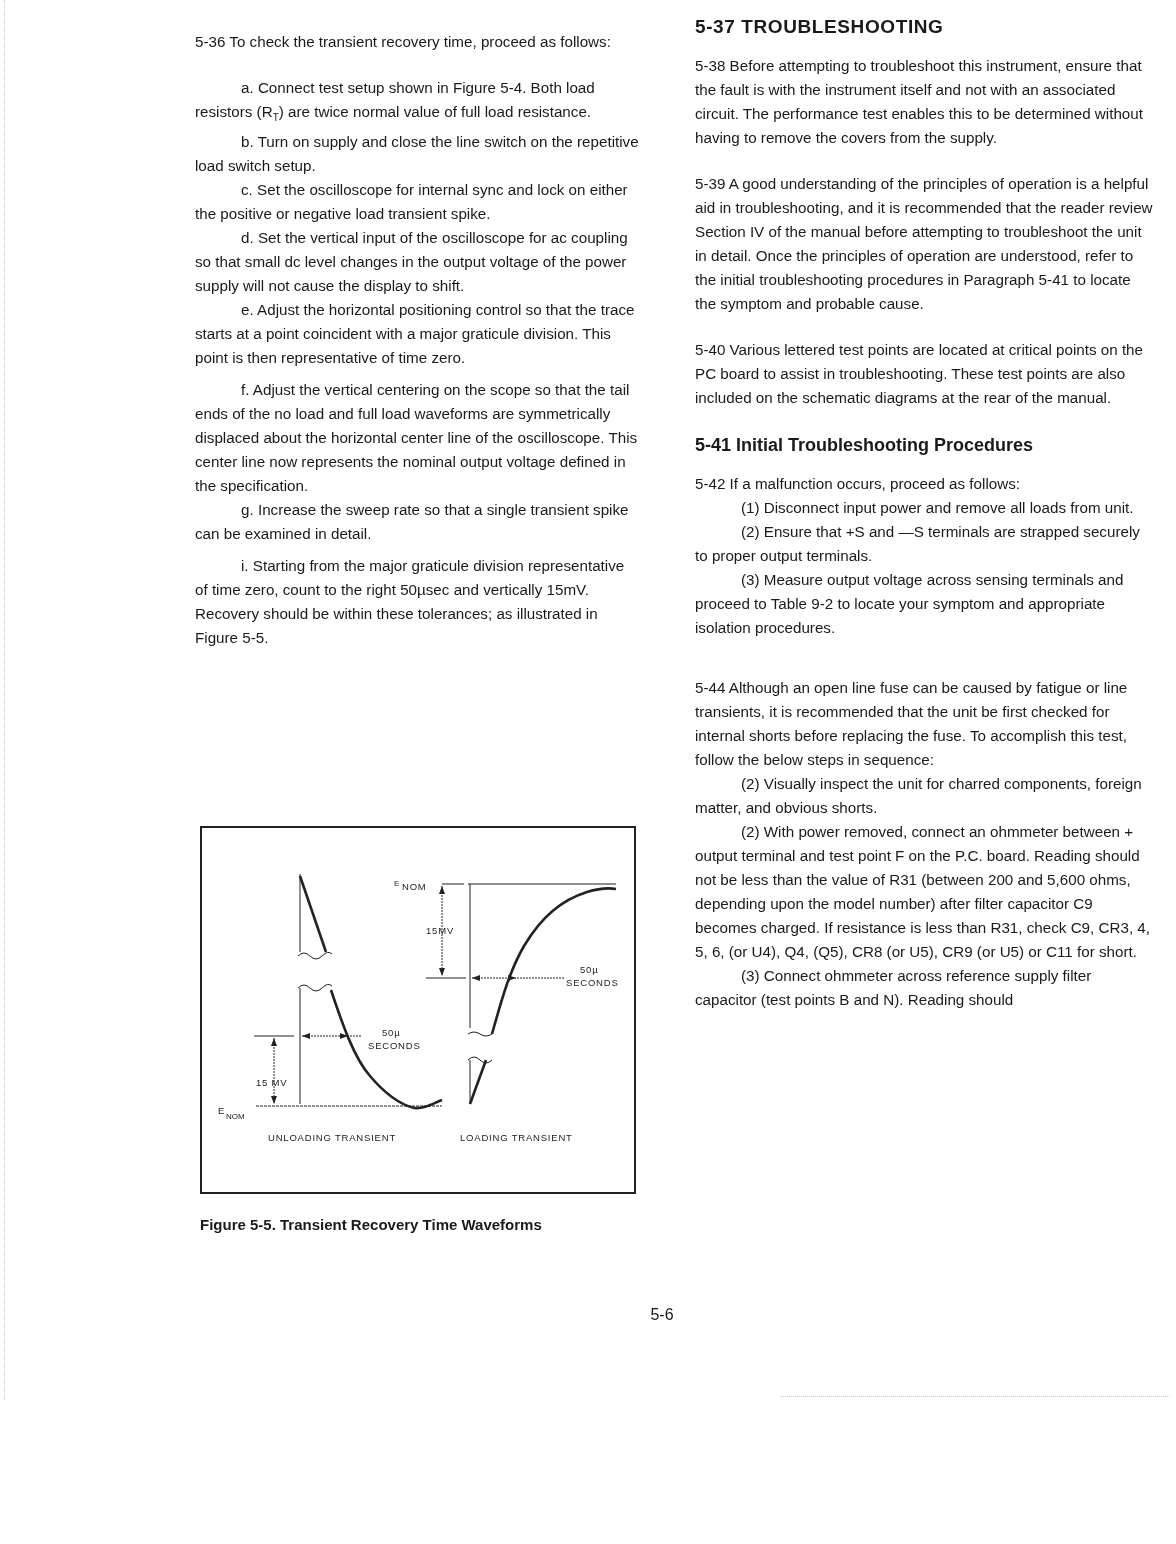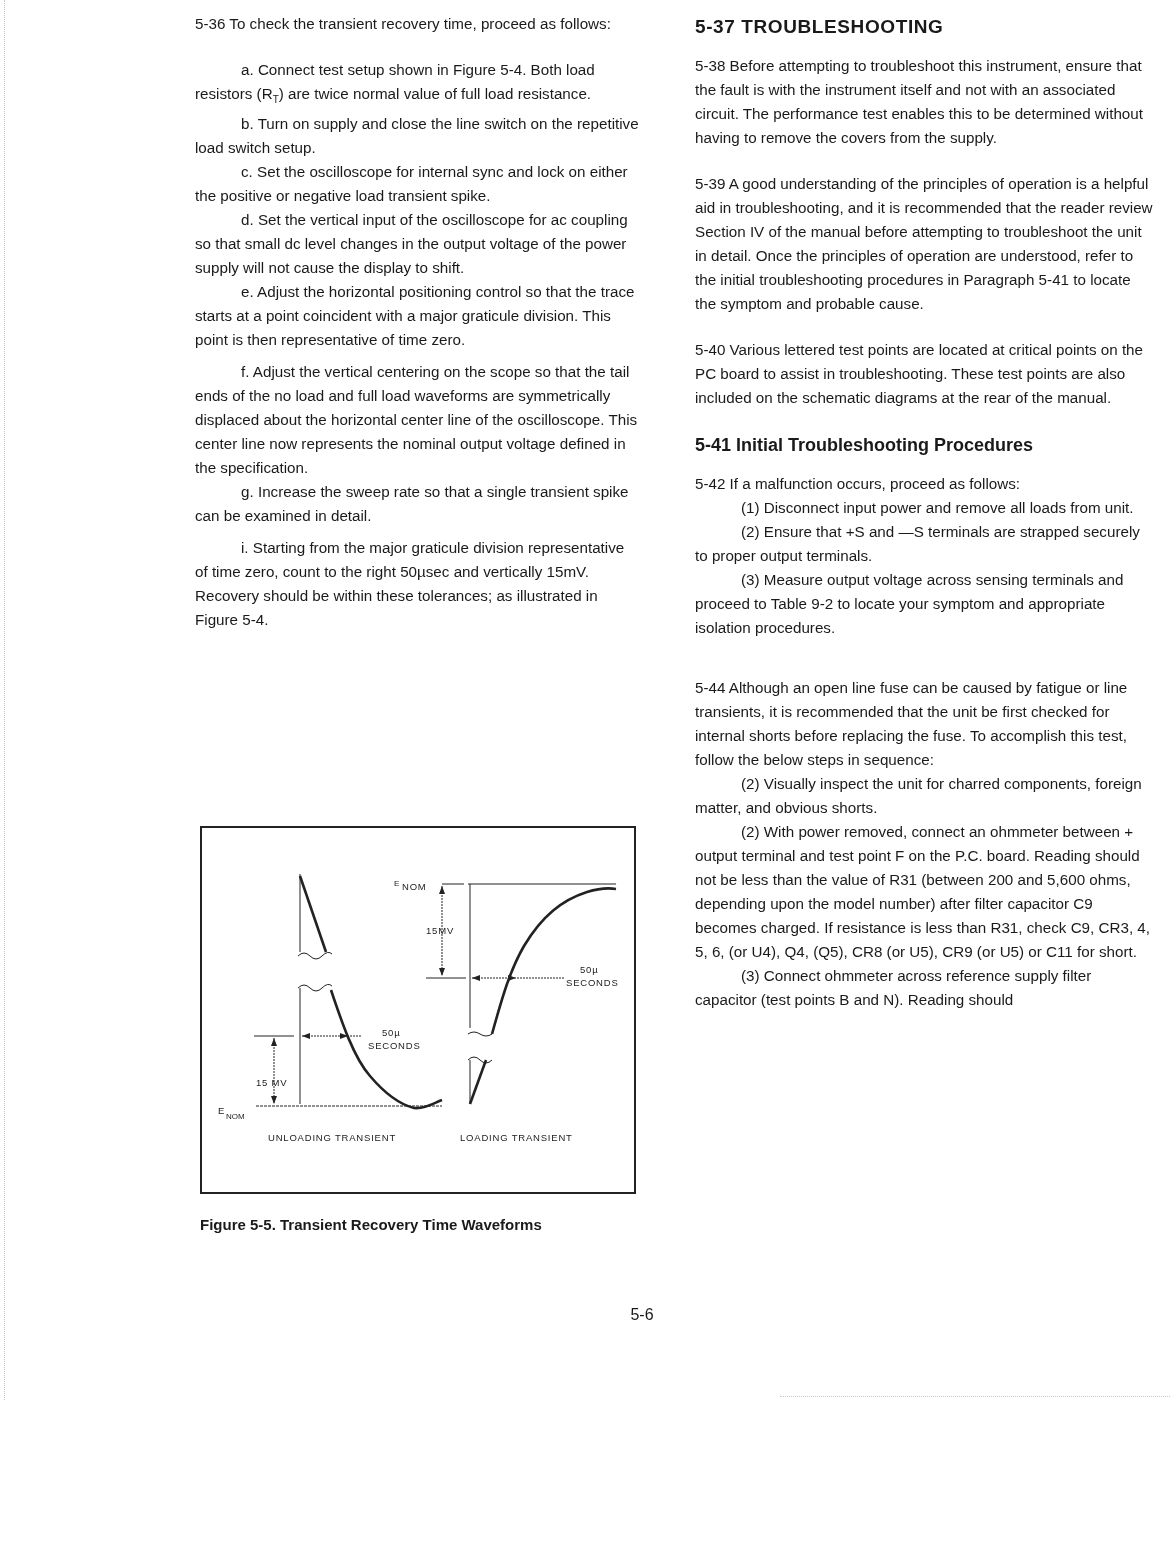--- a/index.html
+++ b/index.html
@@ -4,38 +4,38 @@
   <style>
     html, body { margin: 0; padding: 0; background: #ffffff; }
     body { width: 1176px; height: 1544px; position: relative; overflow: hidden;
       font-family: "Liberation Sans", "DejaVu Sans", sans-serif; color: #1a1a1a; }
     .page { position: absolute; left: 0; top: 0; width: 1176px; height: 1544px; }
     .scan-edge { position: absolute; left: 4px; top: 0; width: 1px; height: 1400px;
       border-left: 1px dotted #c8c8c8; }
     .scan-bottom { position: absolute; left: 780px; top: 1396px; width: 390px; height: 1px;
       border-top: 1px dotted #c8c8c8; }
     .col { position: absolute; font-size: 15.2px; line-height: 24px; }
-    .col-left { left: 195px; top: 12px; width: 446px; }
+    .col-left { left: 195px; top: 30px; width: 446px; }
     .col-right { left: 695px; top: 14px; width: 460px; }
     p { margin: 0; }
     .para { margin-bottom: 0; }
     .indent { text-indent: 46px; }
     .gap-s { height: 8px; }
     .gap-m { height: 14px; }
     .gap-l { height: 22px; }
     .h-main { font-size: 19px; font-weight: bold; letter-spacing: 0.6px; line-height: 26px; margin: 0; }
     .h-sub { font-size: 18px; font-weight: bold; line-height: 26px; margin: 0; }
     .figure { position: absolute; left: 200px; top: 826px; width: 436px; height: 368px;
       border: 2px solid #222; box-sizing: border-box; }
     .figure svg { position: absolute; left: 0; top: 0; }
     .fig-label { font-family: "Liberation Sans", sans-serif; font-size: 9.5px; fill: #222; letter-spacing: 0.8px; }
     .fig-label-s { font-family: "Liberation Sans", sans-serif; font-size: 8px; fill: #222; }
     .caption { position: absolute; left: 200px; top: 1216px; width: 436px; text-align: left;
       font-size: 15px; font-weight: bold; }
-    .page-num { position: absolute; left: 612px; top: 1306px; width: 60px; text-align: center; font-size: 16px; }
+    .page-num { position: absolute; left: 632px; top: 1306px; width: 60px; text-align: center; font-size: 16px; }
   </style>
 </head>
 <body>
 
 <div class="page">
   <div class="scan-edge"></div>
   <div class="scan-bottom"></div>
 
   <div class="col col-left">
     <p class="para">5-36  To check the transient recovery time, proceed as follows:</p>
@@ -66,21 +66,21 @@
       <span>f.</span>
       <span>Adjust the vertical centering on the scope so that the tail ends of the no load and full load waveforms are symmetrically displaced about the horizontal center line of the oscilloscope. This center line now represents the nominal output voltage defined in the specification.</span>
     </p>
     <p class="indent">
       <span>g.</span>
       <span>Increase the sweep rate so that a single transient spike can be examined in detail.</span>
     </p>
     <div class="gap-s"></div>
     <p class="indent">
       <span>i.</span>
-      <span>Starting from the major graticule division representative of time zero, count to the right 50µsec and vertically 15mV. Recovery should be within these tolerances; as illustrated in Figure 5-4.</span>
+      <span>Starting from the major graticule division representative of time zero, count to the right 50µsec and vertically 15mV. Recovery should be within these tolerances; as illustrated in Figure 5-5.</span>
     </p>
   </div>
 
   <div class="figure">
     <svg width="436" height="368" viewBox="0 0 436 368">
       <g stroke="#222" fill="none">
 
         <line x1="98" y1="46" x2="98" y2="124" stroke-width="1"></line>
         <line x1="98" y1="160" x2="98" y2="276" stroke-width="1"></line>
         <path d="M98,48 L124,124" stroke-width="2.6"></path>

